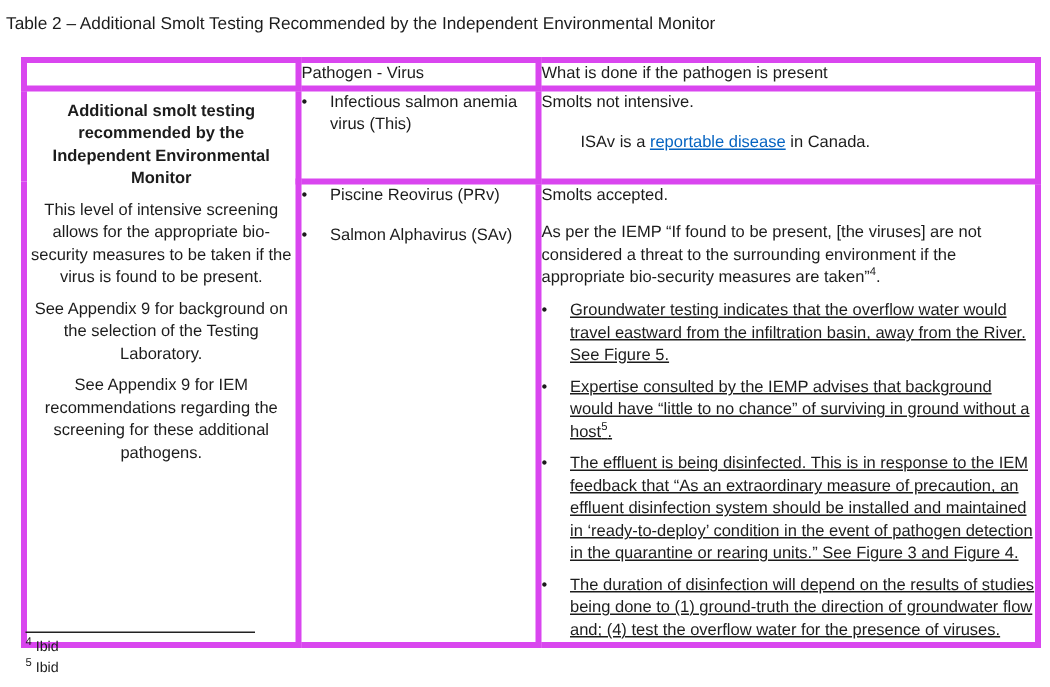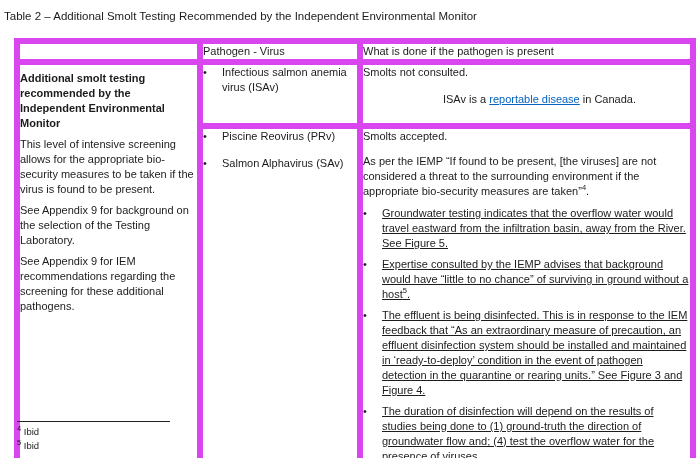--- a/index.html
+++ b/index.html
@@ -11,36 +11,36 @@
   }
   .doc-title {
     position:absolute; left:4px; top:9px;
     font-size:11.5px; line-height:14px; white-space:nowrap;
   }
   table.main {
     position:absolute; left:14px; top:38px; width:676px;
     border-collapse:collapse; table-layout:fixed;
   }
   table.main td, table.main th {
-    border:6px solid #d946ef;
+    border:4px solid #d946ef;
     font-size:11px; line-height:15px;
     vertical-align:top; padding:0; font-weight:normal; text-align:left;
   }
   th.hdr { height:13px; padding:1px 4px; font-weight:bold; vertical-align:middle; }
   
   td.leftcell { vertical-align:middle; padding:0 9px; line-height:15.5px; }
-  td.leftcell p { margin:6px 0; }
+  td.leftcell p { margin:6px 0;text-align:center; }
   td.leftcell .bold { font-weight:bold; }
   
   td.pathcell1 { padding:16px 0 0 10px; height:58px; }
   td.pathcell2 { vertical-align:middle; padding-left:10px; padding-bottom:14px; }
   
   td.actioncell1 { padding:10px 6px 0 6px; }
   td.actioncell2 { padding:4px 6px 0 6px; height:282px;margin-left:27px; }
-  .indent { padding-left:26px; margin-top:12px;text-align:center; }
+  .indent { padding-left:26px; margin-top:12px; }
   .mt10 { margin-top:10px; }
   .mt7 { margin-top:7px; }
   
   .blt { display:flex; margin:0 0 12px 0; }
   .blt:last-child { margin-bottom:0; }
   .blt .mark { flex:0 0 19px; }
   .blt .txt { flex:1; }
   .ablt { display:flex; margin:6px 0 0 0; }
   .ablt .mark { flex:0 0 19px; }
   .ablt .txt { flex:1;text-decoration:underline; }
@@ -71,25 +71,25 @@
   <tr>
     <td class="leftcell" rowspan="2">
       <p class="bold">Additional smolt testing recommended by the Independent Environmental Monitor</p>
       <p>This level of intensive screening allows for the appropriate bio-security measures to be taken if the virus is found to be present.</p>
       <p>See Appendix 9 for background on the selection of the Testing Laboratory.</p>
       <p>See Appendix 9 for IEM recommendations regarding the screening for these additional pathogens.</p>
     </td>
     <td class="pathcell1">
       <div class="blt">
         <span class="mark">•</span>
-        <span class="txt">Infectious salmon anemia virus (ISAv)</span>
+        <span class="txt">Infectious salmon anemia virus (This)</span>
       </div>
     </td>
     <td class="actioncell1">
-      <div>Smolts not consulted.</div>
+      <div>Smolts not intensive.</div>
       <div class="indent">
         <span>ISAv is a </span><a class="doclink">reportable disease</a><span> in Canada.</span>
       </div>
     </td>
   </tr>
   <tr>
     <td class="pathcell2">
       <div class="blt">
         <span class="mark">•</span>
         <span class="txt">Piscine Reovirus (PRv)</span>

